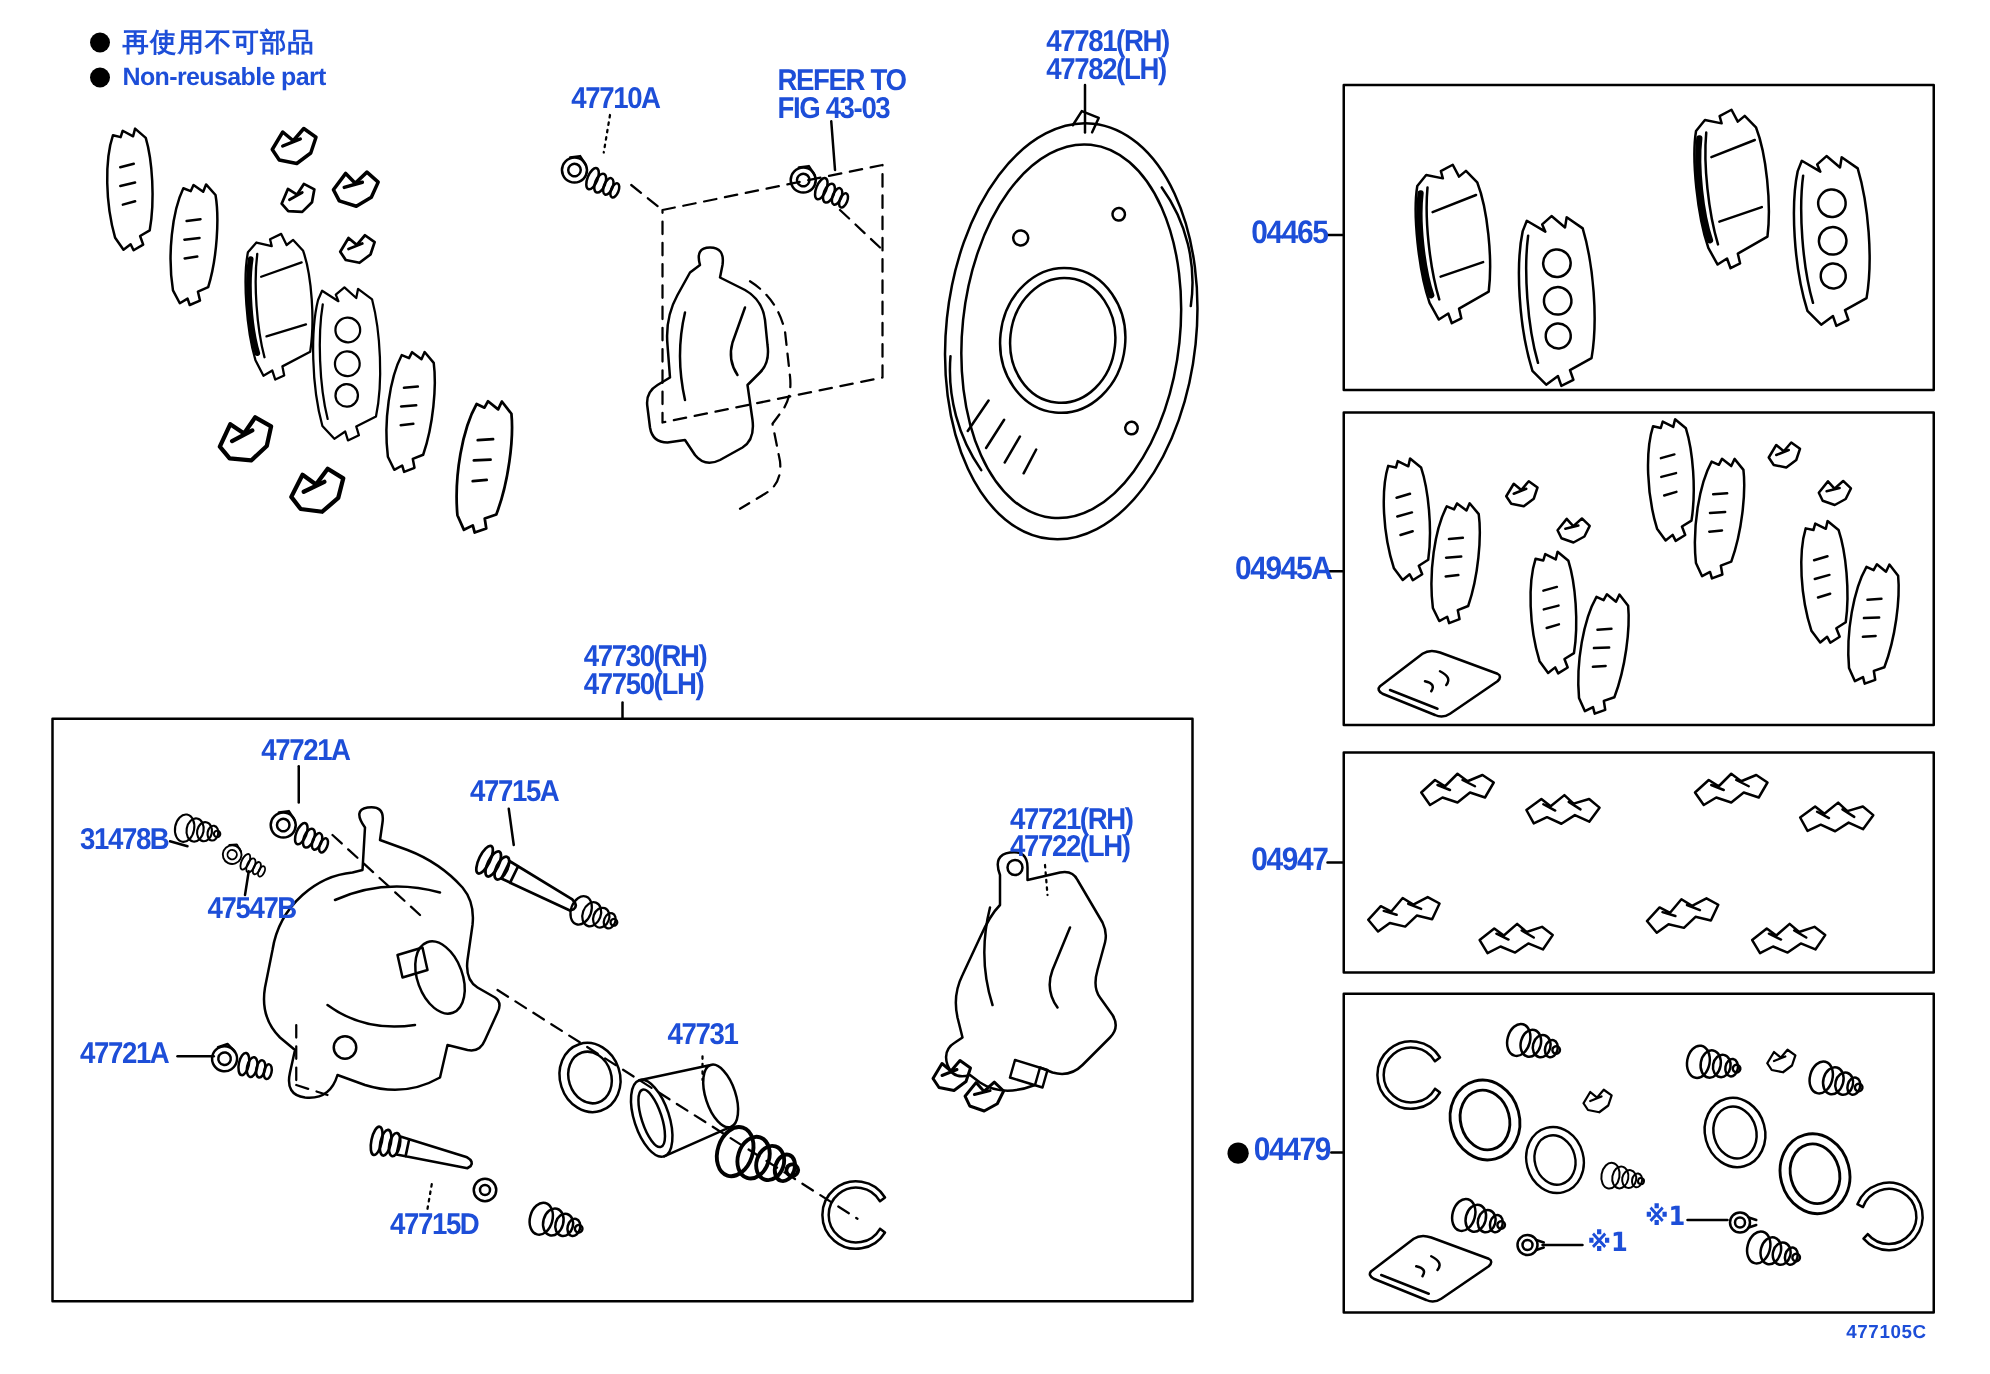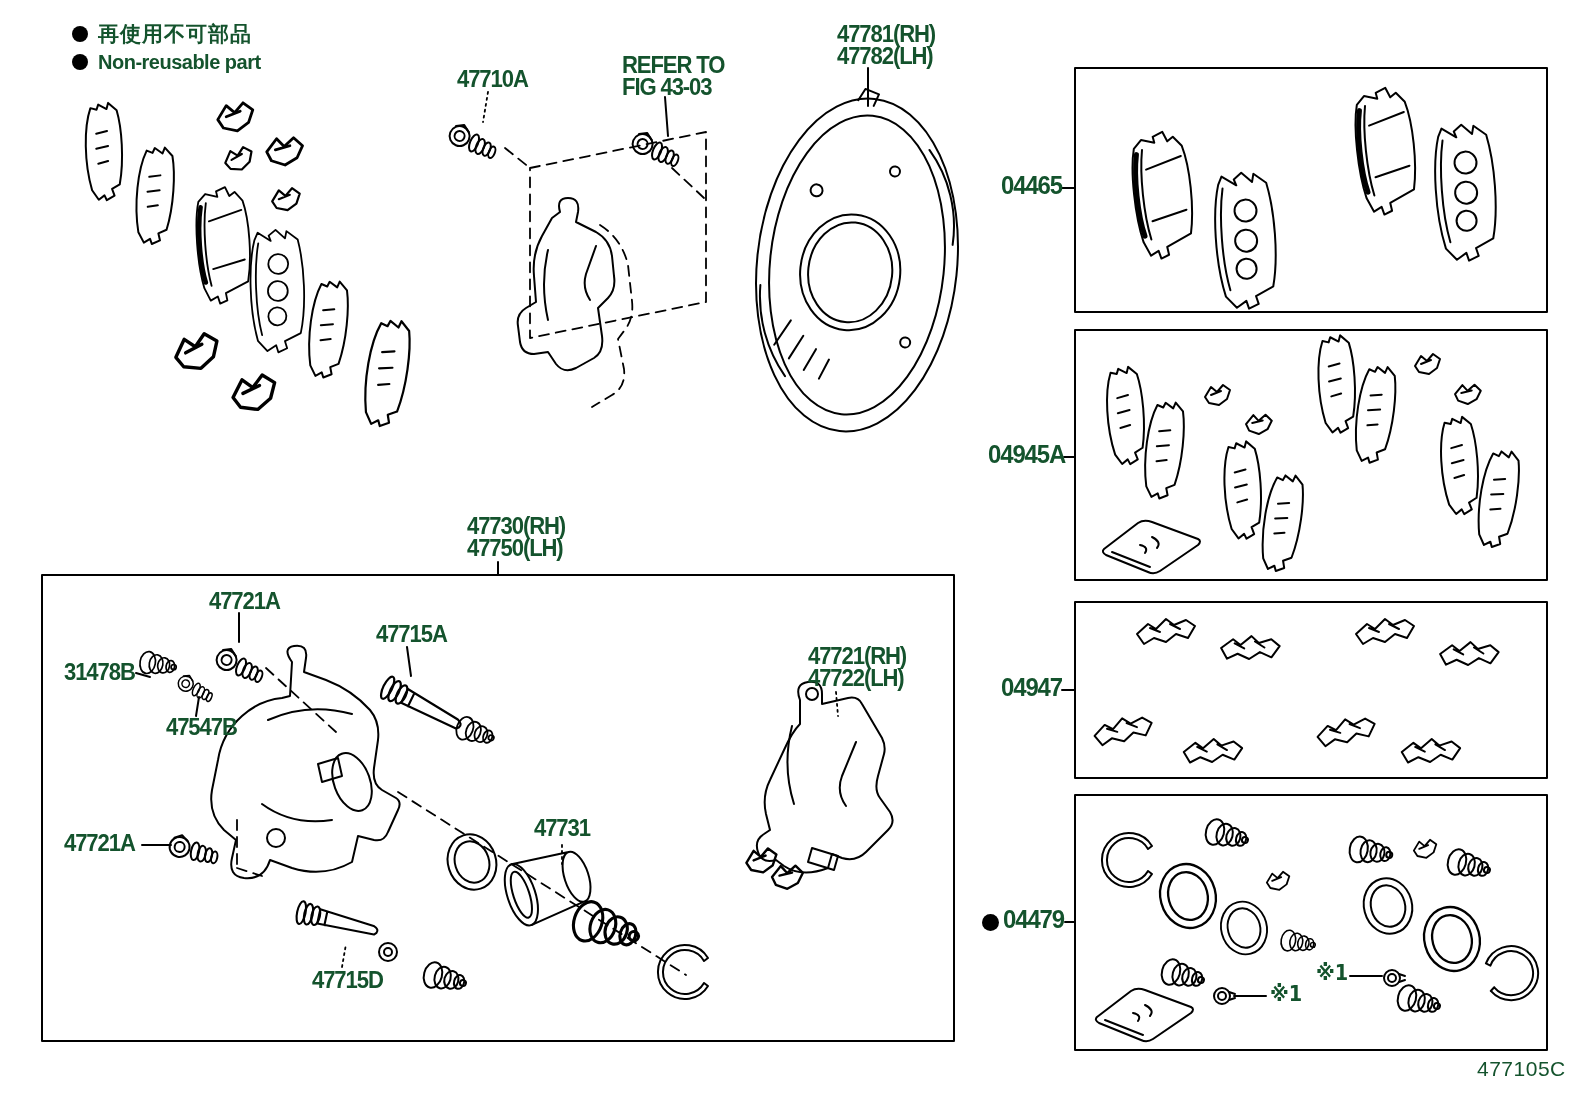--- a/index.html
+++ b/index.html
@@ -1,29 +1,29 @@
 <!DOCTYPE html>
 <html><head>
 <meta charset="utf-8">
 <style>
   html,body{margin:0;padding:0;background:#ffffff;}
   .stage{position:relative;width:1592px;height:1099px;background:#fff;overflow:hidden;
-         font-family:"Liberation Sans",sans-serif;color:#14532d;}
+         font-family:"Liberation Sans",sans-serif;color:#1d4ed8;}
   svg.art{position:absolute;left:0;top:0;}
   .art *{fill:none;stroke:#000;stroke-width:2;stroke-linecap:round;stroke-linejoin:round;}
   .art .box{stroke-width:2;}
   .art .thin{stroke-width:1.4;}
   .art .thick{stroke-width:5;}
   .art .dash{stroke-dasharray:10 7;stroke-width:1.8;}
   .art .dots{stroke-dasharray:2 4;stroke-width:1.8;}
   .co{position:absolute;font-weight:700;font-size:24px;line-height:22px;letter-spacing:-1.2px;
       white-space:nowrap;transform:scaleX(0.92);transform-origin:0 0;}
   .kit{font-size:26px;}
   .note{font-family:"DejaVu Sans",sans-serif;font-size:21px;letter-spacing:0;}
-  .figcode{position:absolute;font-weight:400;font-size:21px;letter-spacing:0.5px;}
+  .figcode{position:absolute;font-weight:700;font-size:15px;letter-spacing:0.5px;}
   .legend{position:absolute;left:72px;top:20px;}
   .legend .row{display:flex;align-items:center;gap:10px;height:28px;font-weight:700;}
   .legend .jp{font-family:"DejaVu Sans",sans-serif;font-size:21px;letter-spacing:1px;}
   .legend .en{font-size:20px;letter-spacing:-0.5px;}
   .bullet{width:16px;height:16px;border-radius:50%;background:#000;flex:0 0 16px;}
   .bullet-abs{position:absolute;width:17px;height:17px;border-radius:50%;background:#000;}
 </style>
 </head>
 <body>
 

